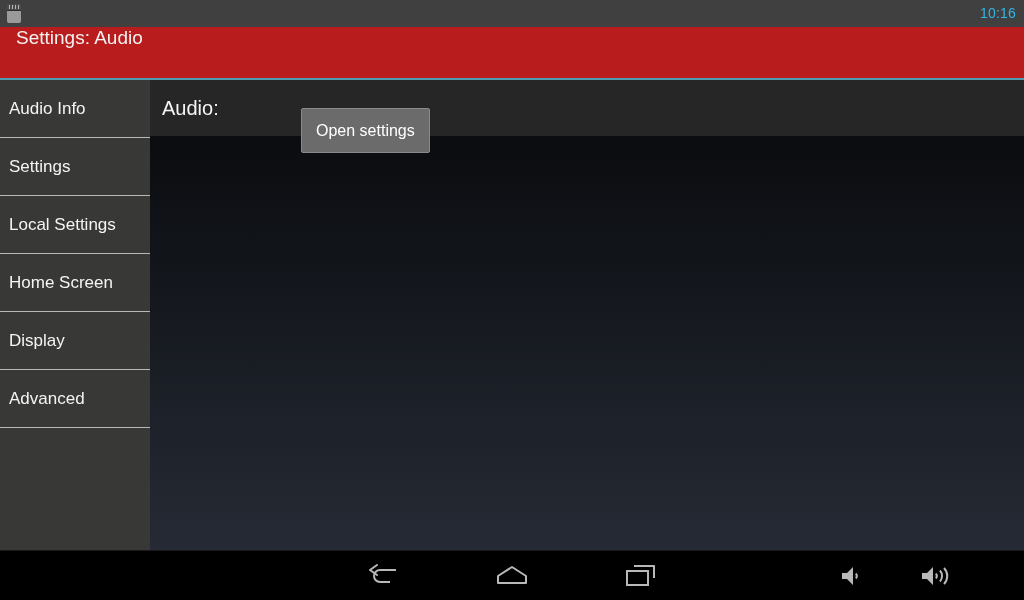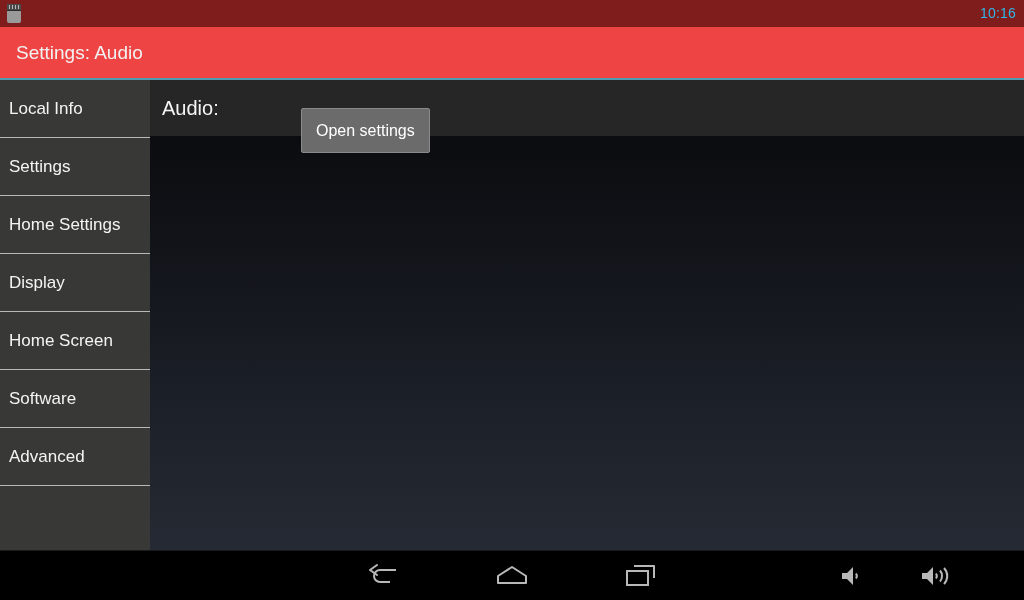--- a/index.html
+++ b/index.html
@@ -21,21 +21,21 @@
     height: 600px;
     background: #000000;
   }
 
   
   #status-bar {
     position: absolute;
     left: 0; top: 0;
     width: 1024px;
     height: 27px;
-    background: #7f1d1d;
+    background: #404040;
     display: flex;
     align-items: center;
     justify-content: space-between;
   }
   #status-left {
     display: flex;
     align-items: center;
     padding-left: 7px;
     height: 27px;
   }
@@ -73,23 +73,23 @@
     letter-spacing: 0.2px;
     line-height: 27px;
   }
 
   
   #title-bar {
     position: absolute;
     left: 0; top: 27px;
     width: 1024px;
     height: 51px;
-    background: #ef4444;
-    display: flex;
-    align-items: center;
+    background: #b91c1c;
+    display: flex;
+    align-items: flex-start;
   }
   #title-text {
     font-size: 19px;
     color: #f2f2f2;
     padding-left: 16px;
     font-weight: normal;
   }
   #title-underline {
     position: absolute;
     left: 0; top: 78px;
@@ -210,36 +210,33 @@
 
   <div id="title-bar">
     <div id="title-text">Settings: Audio</div>
   </div>
   <div id="title-underline"></div>
 
   <div id="body-area">
 
     <div id="sidebar">
       <div class="side-item">
-        <span class="side-label">Local Info</span>
+        <span class="side-label">Audio Info</span>
       </div>
       <div class="side-item">
         <span class="side-label">Settings</span>
       </div>
       <div class="side-item">
-        <span class="side-label">Home Settings</span>
+        <span class="side-label">Local Settings</span>
+      </div>
+      <div class="side-item">
+        <span class="side-label">Home Screen</span>
       </div>
       <div class="side-item">
         <span class="side-label">Display</span>
-      </div>
-      <div class="side-item">
-        <span class="side-label">Home Screen</span>
-      </div>
-      <div class="side-item">
-        <span class="side-label">Software</span>
       </div>
       <div class="side-item">
         <span class="side-label">Advanced</span>
       </div>
     </div>
 
     <div id="main">
       <div id="content-row">
         <div id="audio-label">Audio:</div>
         <div id="open-settings-button">Open settings</div>

